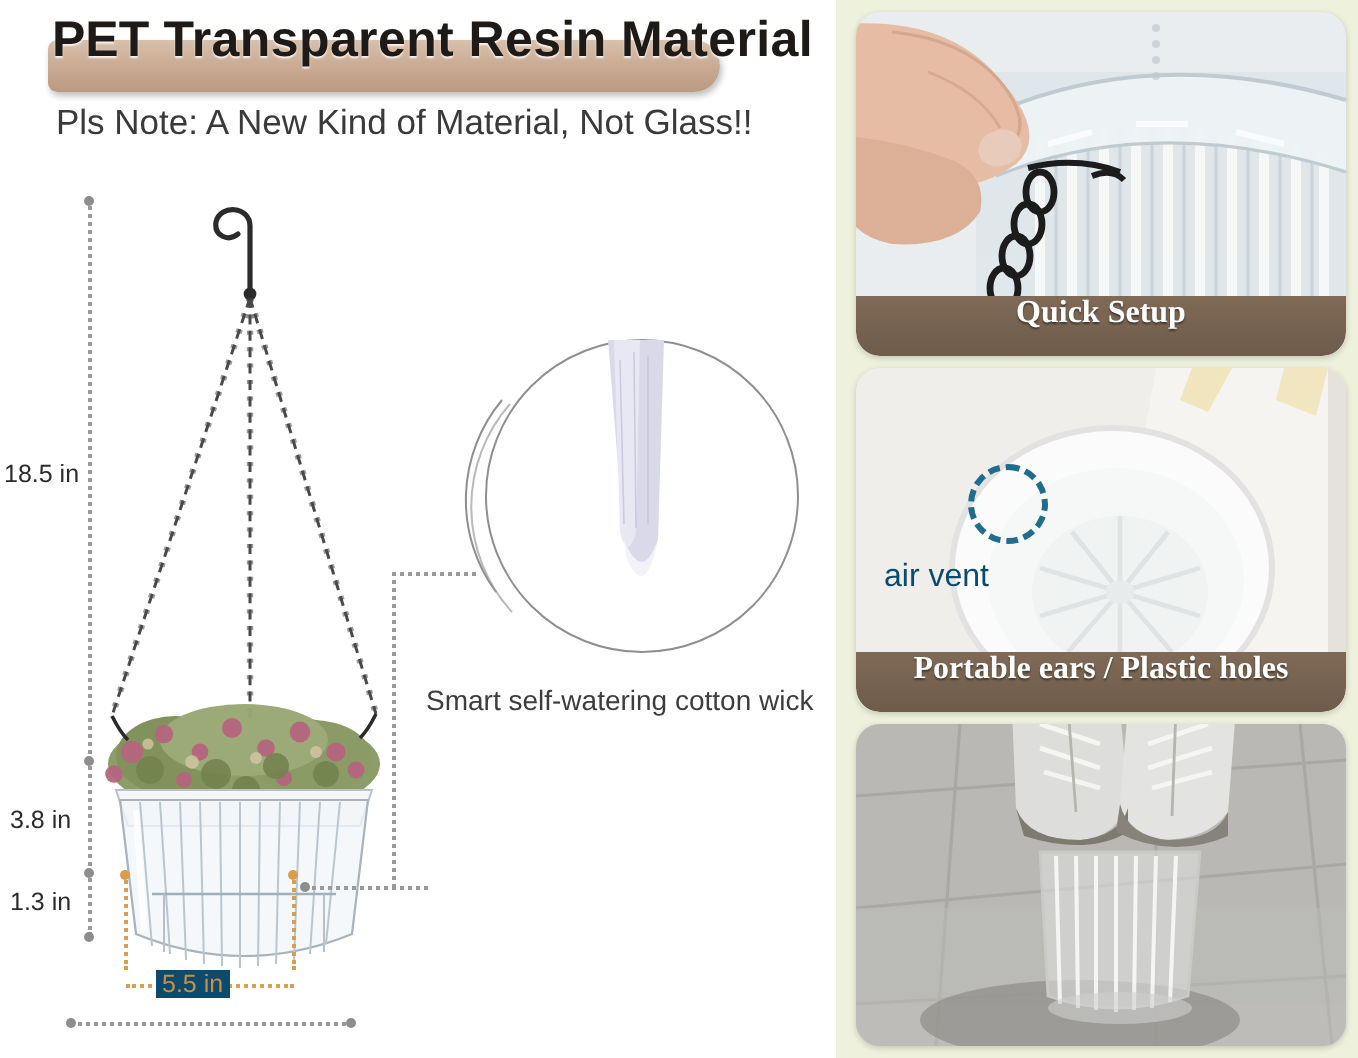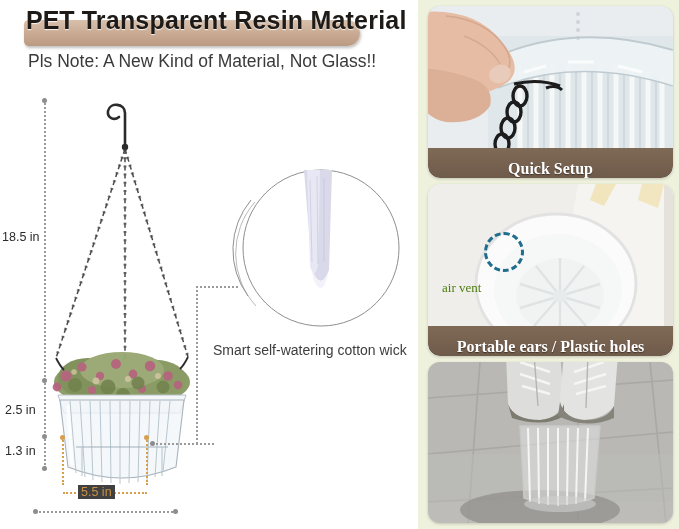--- a/index.html
+++ b/index.html
@@ -45,26 +45,26 @@
   .anno{position:absolute;font-size:14px;color:#3d3d3d;white-space:nowrap;}
 
   
   .right-col{position:absolute;left:418px;top:0;width:261px;height:529px;background:#eef1dc;}
   .card{position:absolute;left:10px;width:245px;border-radius:12px;overflow:hidden;
         box-shadow:0 1px 3px rgba(0,0,0,.18);background:#d9d9d9;}
   .card .photo{position:absolute;left:0;top:0;width:100%;height:100%;overflow:hidden;}
   .caption{position:absolute;left:0;bottom:0;width:100%;height:30px;
     background:linear-gradient(180deg,#7f6a57 0%,#6f5b4a 100%);
     border-radius:0 0 12px 12px;
-    display:flex;align-items:flex-end;justify-content:center;}
+    display:flex;align-items:flex-start;justify-content:center;}
   .caption span{font-family:"Liberation Serif", serif;font-weight:bold;
     font-size:16px;color:#ffffff;text-shadow:0 1px 1px rgba(0,0,0,.45);white-space:nowrap;}
 
-  .air-vent-label{position:absolute;font-family:Liberation Serif, serif;
-    font-size:13px;color:#4d7c0f;white-space:nowrap;}
+  .air-vent-label{position:absolute;font-family:Liberation Sans, sans-serif;
+    font-size:16px;color:#0c4a6e;white-space:nowrap;}
   .vent-circle{position:absolute;width:34px;height:34px;border-radius:50%;
     border:3px dashed #1f6d8c;}
 
   
   .ph{position:absolute;}
 </style>
 </head>
 <body>
 
 <div id="root">
@@ -164,32 +164,32 @@
       </g>
     </svg>
 
     <div class="dot-v" style="left:44px;top:100px;height:368px;"></div>
     <div class="tick" style="left:42px;top:98px;"></div>
     <div class="tick" style="left:42px;top:378px;"></div>
     <div class="tick" style="left:42px;top:434px;"></div>
     <div class="tick" style="left:42px;top:466px;"></div>
 
     <div class="dim-label" style="left:2px;top:230px;text-align:right;">18.5 in</div>
-    <div class="dim-label" style="left:5px;top:403px;">2.5 in</div>
+    <div class="dim-label" style="left:5px;top:403px;">3.8 in</div>
     <div class="dim-label" style="left:5px;top:444px;">1.3 in</div>
 
     <div class="dot-h" style="left:152px;top:443px;width:62px;"></div>
     <div class="tick" style="left:150px;top:441px;"></div>
 
     <div class="dot-v orange" style="left:62px;top:437px;height:48px;"></div>
     <div class="dot-v orange" style="left:146px;top:437px;height:48px;"></div>
     <div class="tick orange" style="left:60px;top:435px;"></div>
     <div class="tick orange" style="left:144px;top:435px;"></div>
     <div class="dot-h orange" style="left:63px;top:492px;width:84px;"></div>
-    <div class="dim-label orange" style="left:78px;top:485px;background:#404040;padding:0 3px;">5.5 in</div>
+    <div class="dim-label orange" style="left:78px;top:485px;background:#0c4a6e;padding:0 3px;">5.5 in</div>
 
     <div class="dot-h" style="left:35px;top:511px;width:142px;"></div>
     <div class="tick" style="left:33px;top:509px;"></div>
     <div class="tick" style="left:173px;top:509px;"></div>
     <div class="dim-label" style="left:83px;top:533px;background:#bef264;padding:0 3px;">6.5 in</div>
 
     <svg class="ph" style="left:228px;top:166px;" width="186" height="180" viewBox="0 0 186 180">
       <circle cx="93" cy="82" r="78" fill="#ffffff" stroke="#8f8f93" stroke-width="1"></circle>
       <path d="M20 130 a78 78 0 0 1 3 -96" fill="none" stroke="#8f8f93" stroke-width="1"></path>
       <path d="M28 140 a78 78 0 0 1 -1 -104" fill="none" stroke="#9b9b9f" stroke-width="1" opacity=".7"></path>

